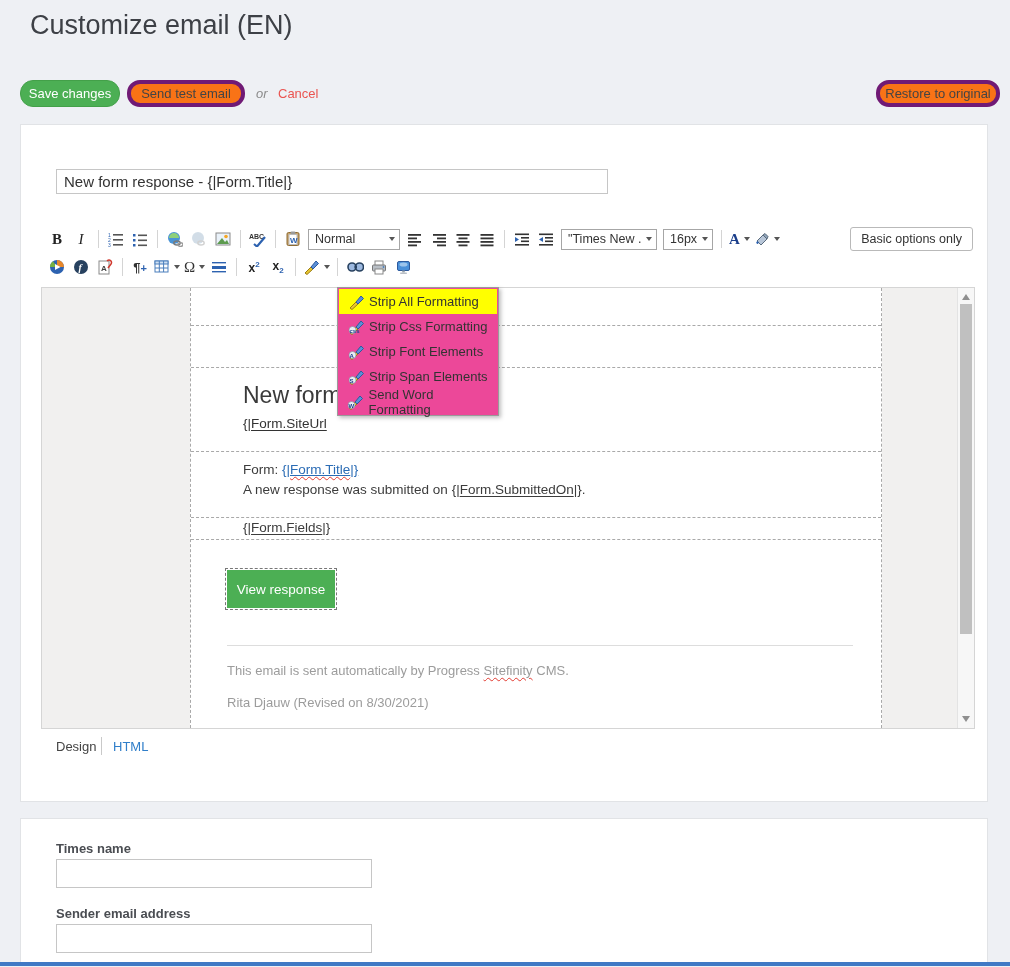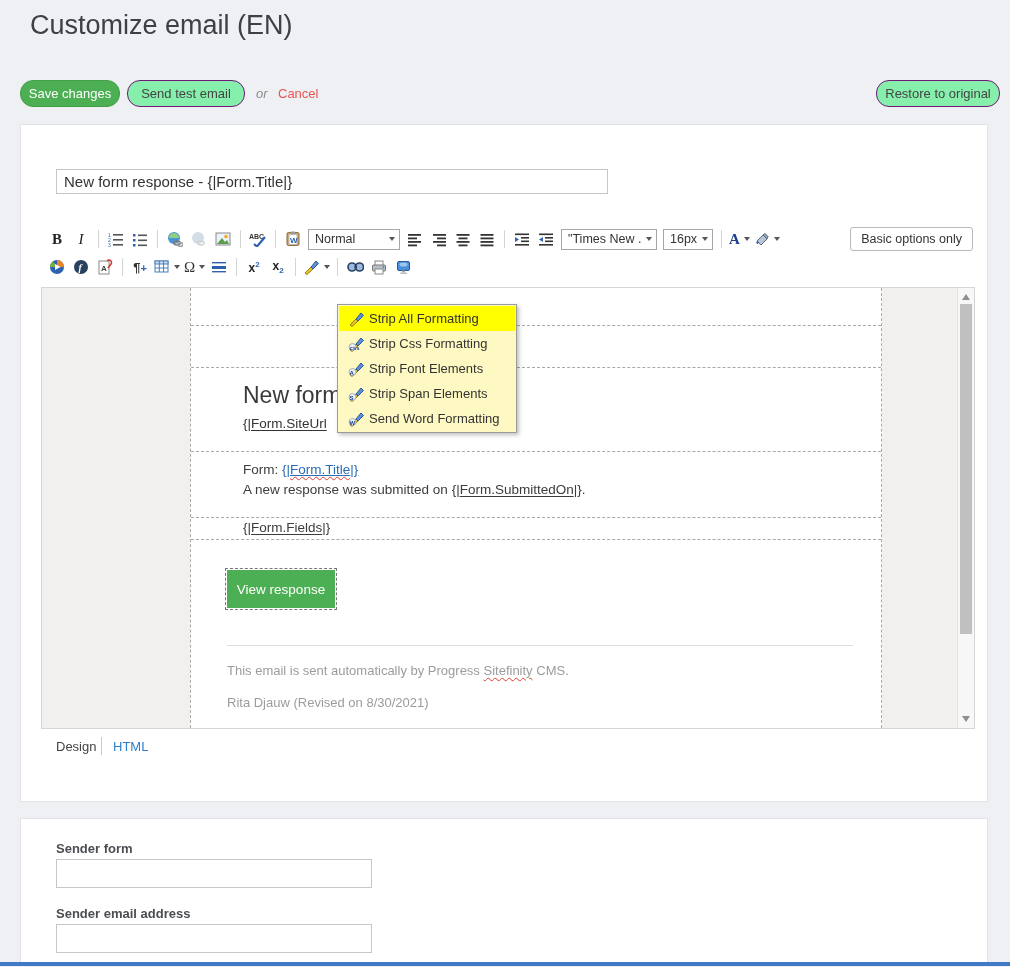--- a/index.html
+++ b/index.html
@@ -8,21 +8,21 @@
     font-family:"Liberation Sans","DejaVu Sans",sans-serif;
     background:#eef0f4; color:#3c3c3c; position:relative;
   }
   .abs { position:absolute; }
 
   
   .page-title { left:30px; top:10px; font-size:27px; font-weight:400; color:#3d4046; }
   .btn { display:inline-flex; align-items:center; justify-content:center;
          font-size:13px; border-radius:13px; cursor:pointer; }
   .btn-green { background:#4caf54; color:#fff; border:1px solid #43a049; }
-  .btn-white { background:#86efac; color:#444; border:1px solid #701a75; }
+  .btn-white { background:#f97316; color:#444; border:4px solid #701a75; }
   #save-btn { left:20px; top:80px; width:100px; height:27px; }
   #sendtest-btn { left:127px; top:80px; width:118px; height:27px; }
   #or-text { left:256px; top:86px; font-size:13px; color:#8a8a8a;font-style:italic; }
   #cancel-link { left:278px; top:86px; font-size:13px; color:#ea5450; cursor:pointer; }
   #restore-btn { left:876px; top:80px; width:124px; height:27px; }
 
   
   .panel { background:#fff; border:1px solid #e1e3e6; }
   #panel-main { left:20px; top:124px; width:968px; height:678px; }
   #panel-sender { left:20px; top:818px; width:968px; height:148px; }
@@ -88,21 +88,21 @@
   
   #v-scrollbar { position:absolute; right:0; top:0; bottom:0; width:17px; background:#f7f7f7;
                  border-left:1px solid #e3e3e3; }
   .sb-arrow { position:absolute; left:4px; width:0; height:0;
               border-left:4.5px solid transparent; border-right:4.5px solid transparent; }
   #sb-up { top:6px; border-bottom:6px solid #8f8f8f; }
   #sb-down { bottom:6px; border-top:6px solid #8f8f8f; }
   #sb-thumb { position:absolute; left:2px; top:16px; width:12px; height:330px; background:#c0c0c0; }
 
   
-  #strip-menu { left:337px; top:304px; width:180px; background:#fef9c3; border:1px solid #9a9a9a;
+  #strip-menu { left:337px; top:287px; width:162px; background:#ec4899; border:1px solid #9a9a9a;
                 box-shadow:2px 2px 4px rgba(0,0,0,.25); z-index:50; padding:1px; }
   .menu-item { display:flex; align-items:center; height:25px; font-size:13px; color:#333;
                cursor:pointer; padding-left:4px; }
   .menu-item .mi-icon { width:26px; display:flex; justify-content:center; }
   .menu-item.highlight { background:#ffff00; }
   .badge-text { font-size:6px; font-weight:bold; fill:#1b3f8b; }
 
   
   #tab-design { left:35px; top:614px; font-size:13px; color:#444; cursor:pointer; }
   #tab-sep { left:80px; top:612px; width:1px; height:18px; background:#c9c9c9; }
@@ -459,19 +459,19 @@
           <path d="M8 8 L13 2 L15.5 4.5 L10 10 Z" fill="#5b8fd6" stroke="#2d5a9e"></path>
           <circle class="badge-bg" cx="4.5" cy="11" r="3.5" fill="#e9eef5" stroke="#7a8aa0" stroke-width="0.6"></circle>
           <text class="badge-text" x="1.5" y="13.5">W</text>
         </svg>
     </span>
     <span class="mi-label">Send Word Formatting</span>
   </div>
 </div>
 
 <div class="abs panel" id="panel-sender">
-  <label class="abs field-label" id="sender-name-label">Sender form</label>
+  <label class="abs field-label" id="sender-name-label">Times name</label>
   <input class="abs text-input" id="sender-name-input" value="" style="">
   <label class="abs field-label" id="sender-email-label">Sender email address</label>
   <input class="abs text-input" id="sender-email-input" value="" style="">
 </div>
 
 <div class="abs" id="bottom-line"></div>
 
 </body></html>

